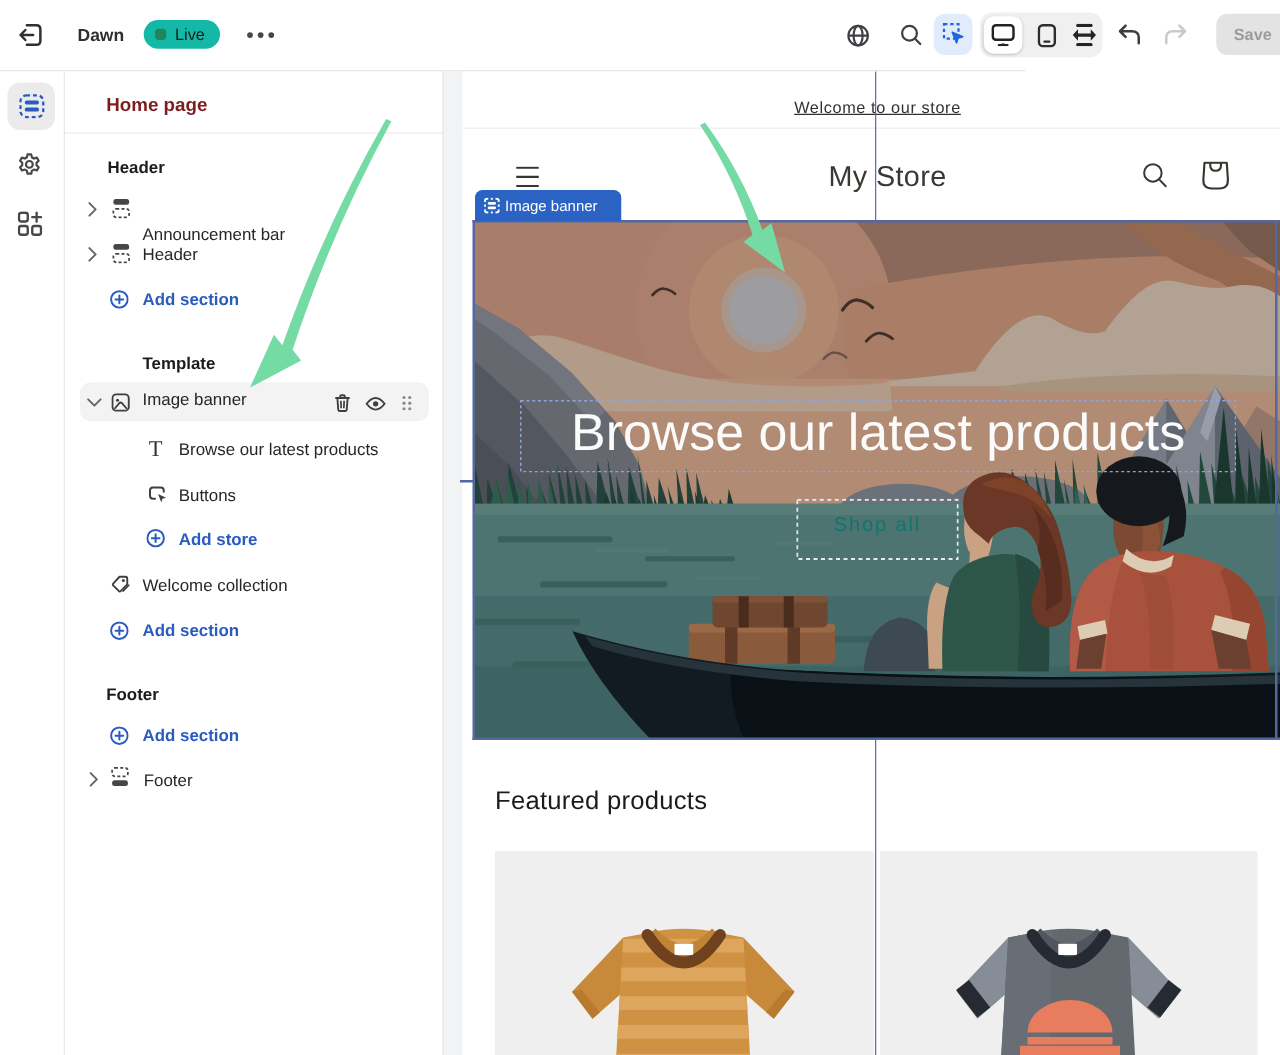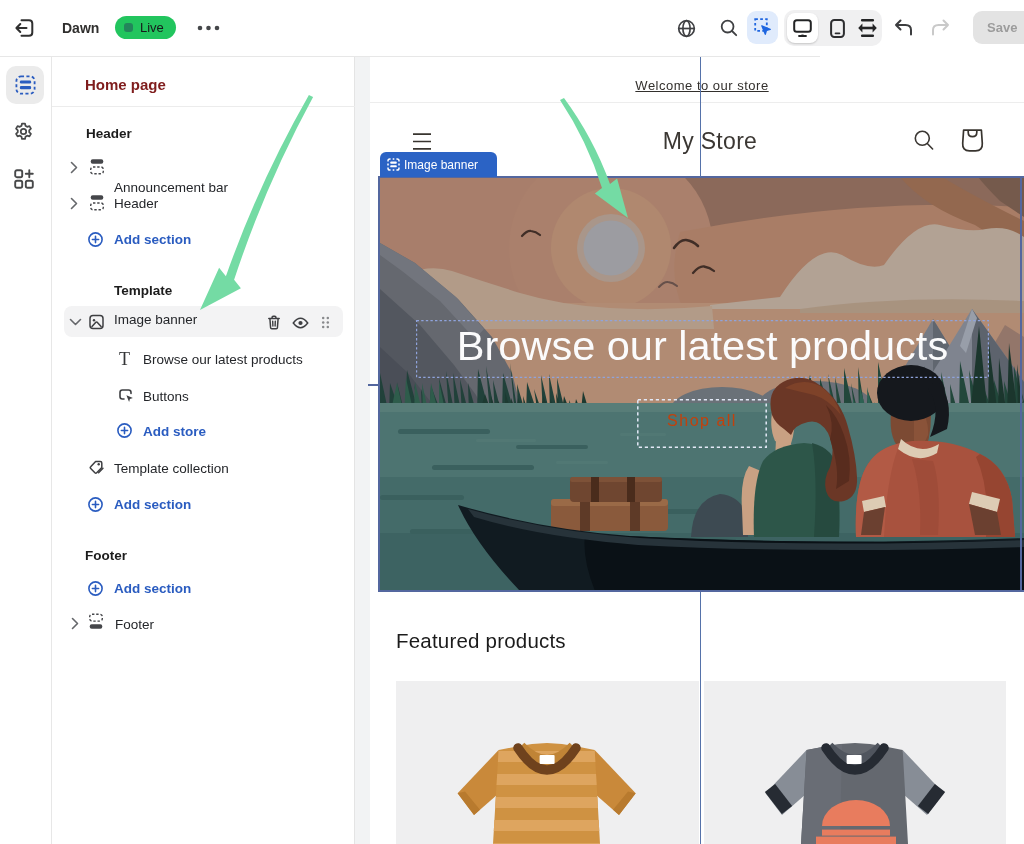--- a/index.html
+++ b/index.html
@@ -2,21 +2,21 @@
 <html><head>
 <meta charset="utf-8">
 <style>
   * { margin:0; padding:0; box-sizing:border-box; }
   html,body { width:1024px; height:844px; overflow:hidden; }
   body { font-family:"Liberation Sans", sans-serif; position:relative; background:#fff; }
   .abs { position:absolute; }
   
   #topbar { position:absolute; left:0; top:0; width:820px; height:57px; background:#fff; border-bottom:1px solid #e7e7e7; z-index:30; }
   .tb-txt { position:absolute; font-size:14px; font-weight:700; color:#302f2e; }
-  #livepill { position:absolute; left:115px; top:16px; height:23px; border-radius:12px; background:#22c55e; display:flex; align-items:center; padding:0 12px 0 9px; }
+  #livepill { position:absolute; left:115px; top:16px; height:23px; border-radius:12px; background:#14b8a6; display:flex; align-items:center; padding:0 12px 0 9px; }
   #livepill .dot { width:9px; height:9px; border-radius:3px; background:#23855b; margin-right:7px; }
   #livepill .lt { font-size:13px; color:#17191b; font-weight:500; }
   #savebtn { position:absolute; left:973px; top:11px; width:60px; height:33px; background:#e3e3e3; border-radius:9px; color:#9c9c9c; font-size:13px; font-weight:700; line-height:33px; padding-left:14px; }
   
   #rail { position:absolute; left:0; top:57px; width:52px; height:787px; background:#fff; border-right:1px solid #e7e7e7; z-index:20; }
   #railsel { position:absolute; left:6px; top:9px; width:38px; height:38px; background:#ebebeb; border-radius:10px; }
   
   #nav { position:absolute; left:52px; top:57px; width:303px; height:787px; background:#fff; border-right:1px solid #e4e4e4; z-index:20; }
   .h1 { position:absolute; left:33px; font-size:15px; font-weight:700; color:#7f1d1d; }
   .h2 { position:absolute; left:34px; font-size:13.5px; font-weight:700; color:#1c1c1c; }
@@ -27,21 +27,21 @@
   #gutter { position:absolute; left:355px; top:57px; width:15px; height:787px; background:#f2f3f4; z-index:5; }
   #canvas { position:absolute; left:370px; top:57px; width:654px; height:787px; background:#fff; z-index:1; }
   #annc { position:absolute; left:0; top:0; width:654px; height:46px; border-bottom:1px solid #ededed; }
   #annc span { position:absolute; left:0; right:-10px; margin:auto; top:21px; width:200px; text-align:center; font-size:13px; letter-spacing:.5px; color:#33302d; font-weight:500; white-space:nowrap;text-decoration:underline; }
   #mystore { position:absolute; left:8px; top:71px; width:664px; text-align:center; font-size:23px; color:#3b3733; letter-spacing:.3px; }
   #bANlabel { position:absolute; left:10px; top:95px; width:117px; height:25px; background:#2b63c5; border-radius:6px 6px 0 0; z-index:6; }
   #bANlabel span { position:absolute; left:24px; top:5.5px; font-size:12px; color:#fff; font-weight:500; }
   #herotext { position:absolute; left:46px; top:263px; width:573px; height:58px; z-index:5; }
   #herotext .t { position:absolute; width:100%; top:2px; text-align:center; font-size:41.5px; color:#fbfbfc; white-space:nowrap; }
   #shopall { position:absolute; left:267px; top:342px; width:130px; height:49px; z-index:5; text-align:center; }
-  #shopall span { display:inline-block; margin-top:13px; font-size:16px; letter-spacing:1.5px; color:#c2410c;text-align:right; }
+  #shopall span { display:inline-block; margin-top:13px; font-size:16px; letter-spacing:1.5px; color:#0f766e;text-align:right; }
   
   #featH { position:absolute; left:26px; top:572px; font-size:20.5px; color:#1b1b1b; letter-spacing:.2px; }
   .card { position:absolute; top:624px; height:163px; background:#efeff0; }
   
   .vguide { position:absolute; width:1px; background:#5572aa; z-index:8; }
   #tick { position:absolute; left:368px; top:384px; width:11px; height:2px; background:#54679f; z-index:9; }
   #arrows { position:absolute; left:0; top:0; z-index:40; pointer-events:none; }
 </style>
 </head>
 <body>
@@ -186,21 +186,21 @@
   <svg class="abs" style="left:65px;top:366px" width="15" height="15" viewBox="0 0 15 15">
       <circle cx="7.5" cy="7.5" r="6.6" fill="none" stroke="#2a5cc0" stroke-width="1.6"></circle>
       <path d="M7.5 4.4 V10.6 M4.4 7.5 H10.6" stroke="#2a5cc0" stroke-width="1.6" stroke-linecap="round"></path>
     </svg>
   <div class="lnk" style="left:91px;top:367px;">Add store</div>
   <svg class="abs" style="left:37px;top:403px" width="15" height="15" viewBox="0 0 15 15">
       <path d="M6.6,1.4 L11.3,1.4 Q12.8,1.4 12.8,2.9 L12.8,7.6 L7.7,12.7 Q6.8,13.6 5.9,12.7 L1.7,8.5 Q0.8,7.6 1.7,6.7 Z" fill="none" stroke="#3e3f42" stroke-width="1.5" stroke-linejoin="round"></path>
       <circle cx="9.7" cy="4.3" r="1.2" fill="#3e3f42"></circle>
       <path d="M14,8.2 L9.6,12.8" stroke="#3e3f42" stroke-width="1.4" stroke-linecap="round"></path>
     </svg>
-  <div class="itm" style="left:62px;top:404px;">Template collection</div>
+  <div class="itm" style="left:62px;top:404px;">Welcome collection</div>
   <svg class="abs" style="left:36px;top:440px" width="15" height="15" viewBox="0 0 15 15">
       <circle cx="7.5" cy="7.5" r="6.6" fill="none" stroke="#2a5cc0" stroke-width="1.6"></circle>
       <path d="M7.5 4.4 V10.6 M4.4 7.5 H10.6" stroke="#2a5cc0" stroke-width="1.6" stroke-linecap="round"></path>
     </svg>
   <div class="lnk" style="left:62px;top:440px;">Add section</div>
   <div class="h2" style="left:33px;top:491px;">Footer</div>
   <svg class="abs" style="left:36px;top:524px" width="15" height="15" viewBox="0 0 15 15">
       <circle cx="7.5" cy="7.5" r="6.6" fill="none" stroke="#2a5cc0" stroke-width="1.6"></circle>
       <path d="M7.5 4.4 V10.6 M4.4 7.5 H10.6" stroke="#2a5cc0" stroke-width="1.6" stroke-linecap="round"></path>
     </svg>

